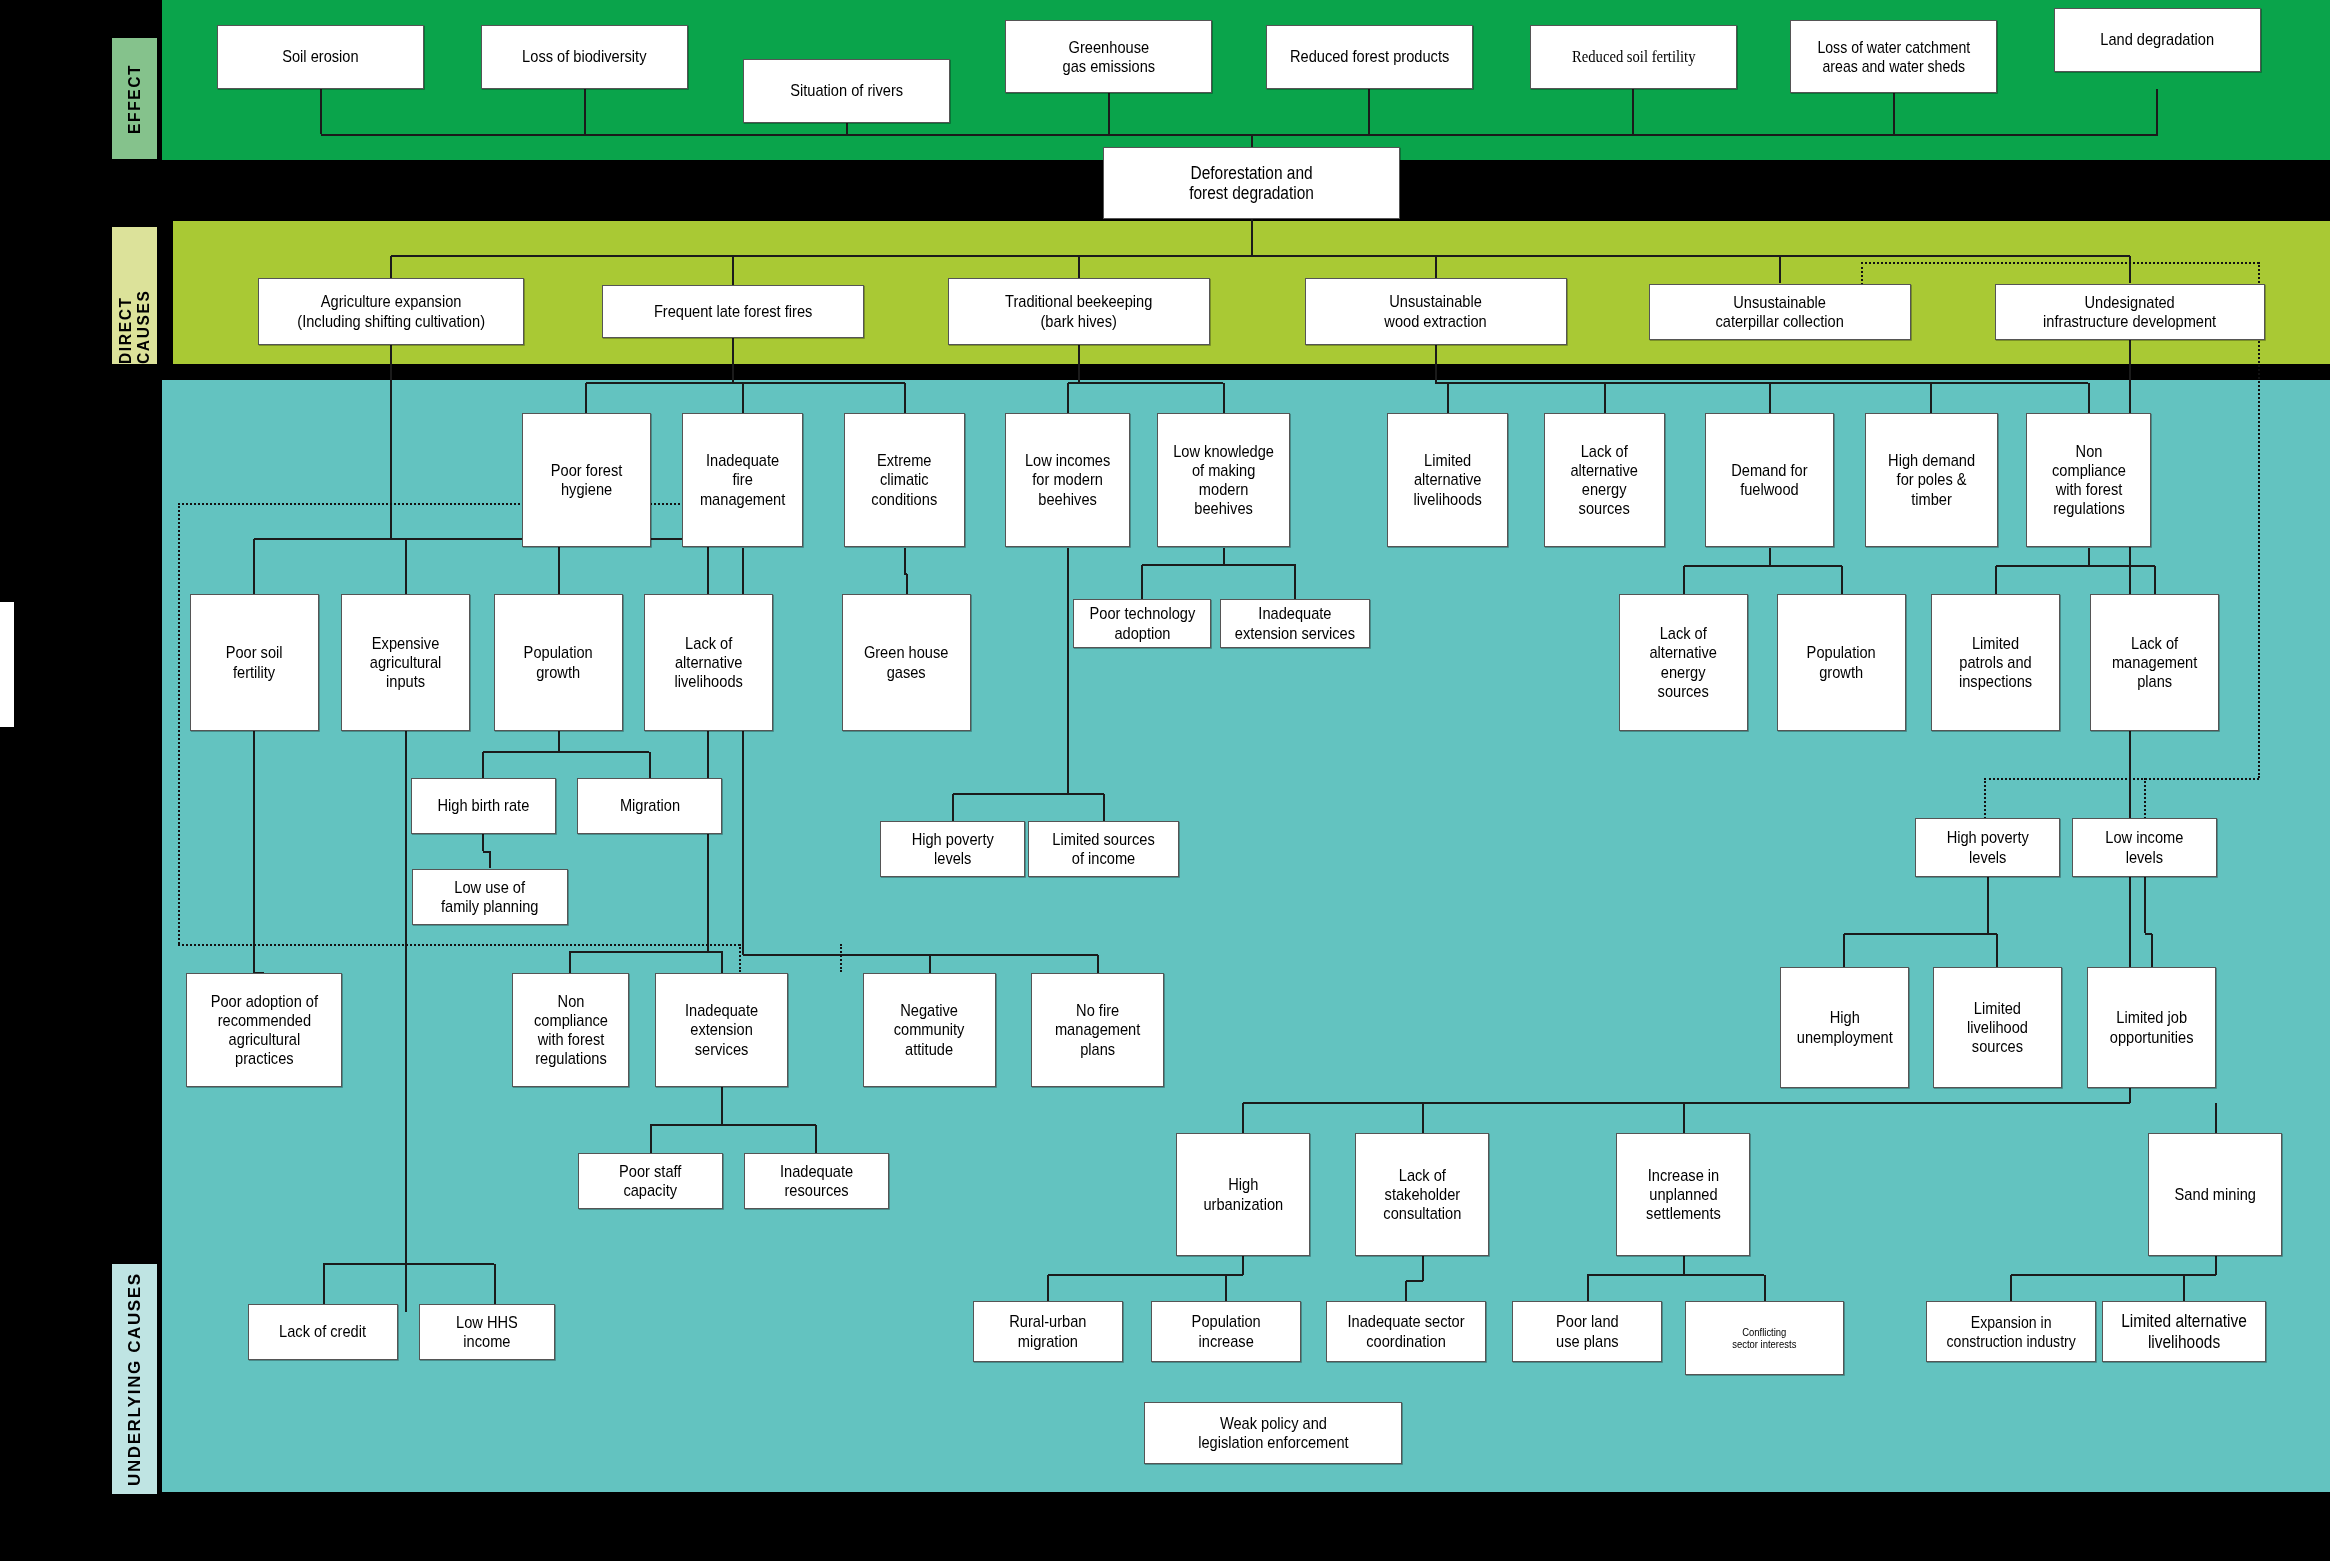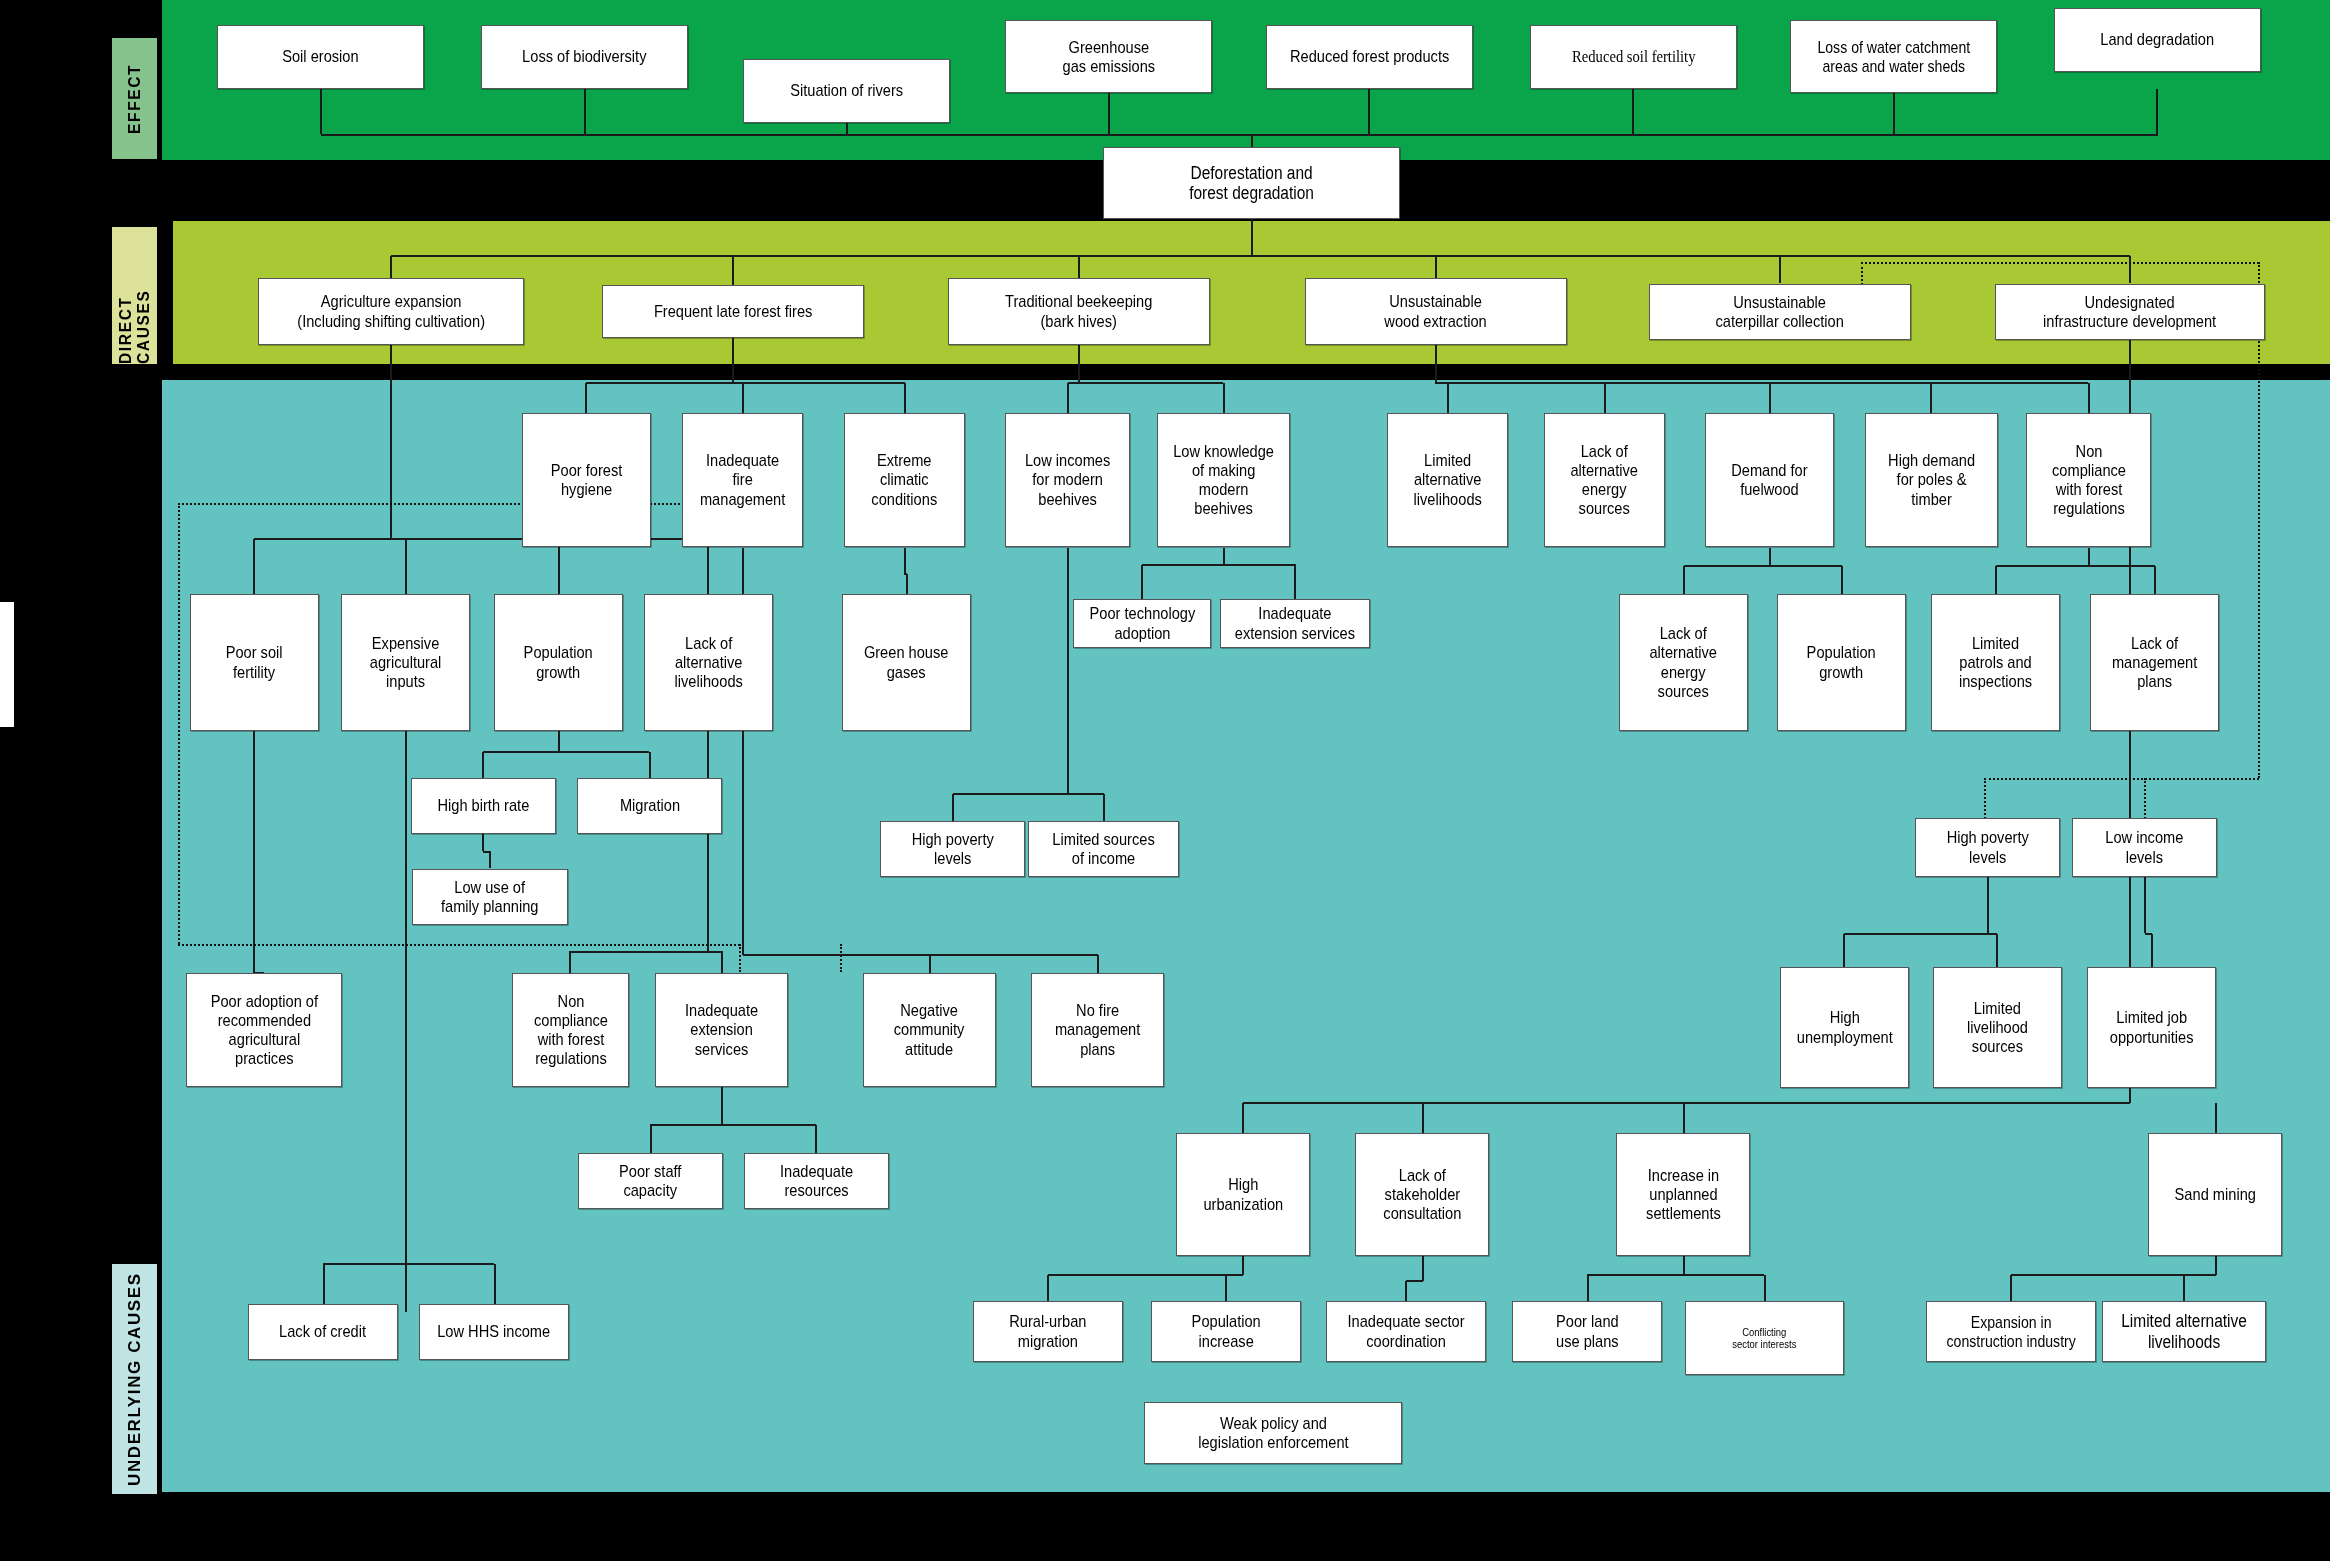--- a/index.html
+++ b/index.html
@@ -352,21 +352,21 @@
       </div>
       <div class="node" style="left: 1616px; top: 1133px; width: 134px; height: 123px; font-size: 17px;">
         <span>Increase in<br>unplanned<br>settlements</span>
       </div>
       <div class="node" style="left: 2148px; top: 1133px; width: 134px; height: 123px; font-size: 17px;">
         <span>Sand mining</span>
       </div>
       <div class="node" style="left: 248px; top: 1304px; width: 150px; height: 56px; font-size: 17px;">
         <span>Lack of credit</span>
       </div>
-      <div class="node" style="left: 419px; top: 1304px; width: 150px; height: 56px; font-size: 17px;">
+      <div class="node" style="left: 419px; top: 1304px; width: 136px; height: 56px; font-size: 17px;">
         <span>Low HHS income</span>
       </div>
       <div class="node" style="left: 973px; top: 1301px; width: 150px; height: 61px; font-size: 17px;">
         <span>Rural-urban<br>migration</span>
       </div>
       <div class="node" style="left: 1151px; top: 1301px; width: 150px; height: 61px; font-size: 17px;">
         <span>Population<br>increase</span>
       </div>
       <div class="node" style="left: 1326px; top: 1301px; width: 160px; height: 61px; font-size: 17px;">
         <span>Inadequate sector<br>coordination</span>

